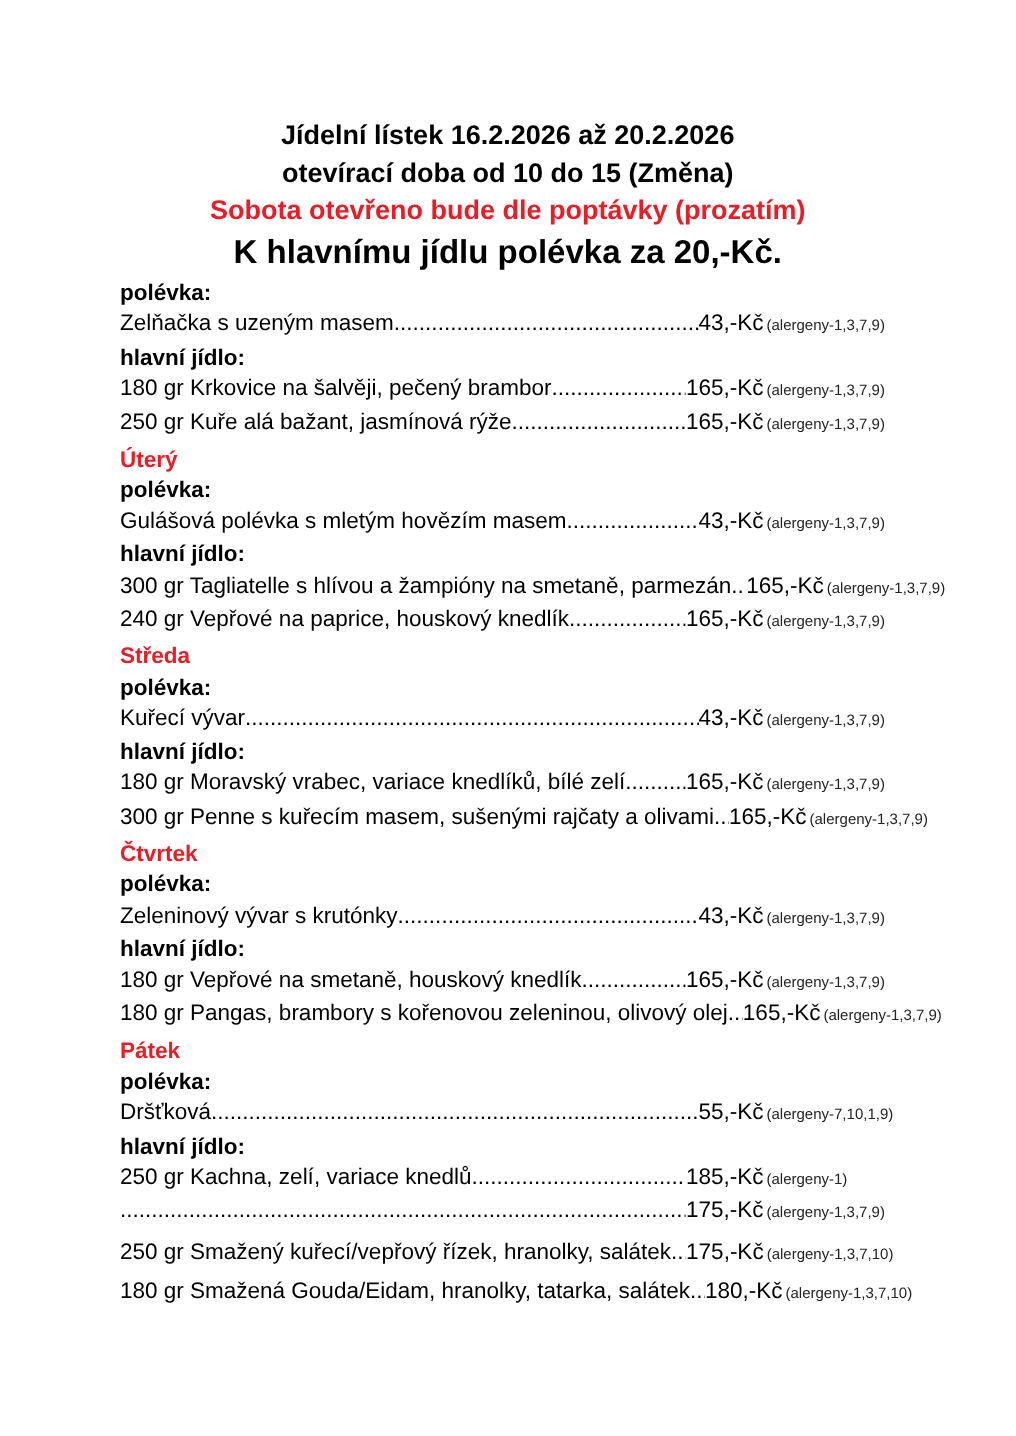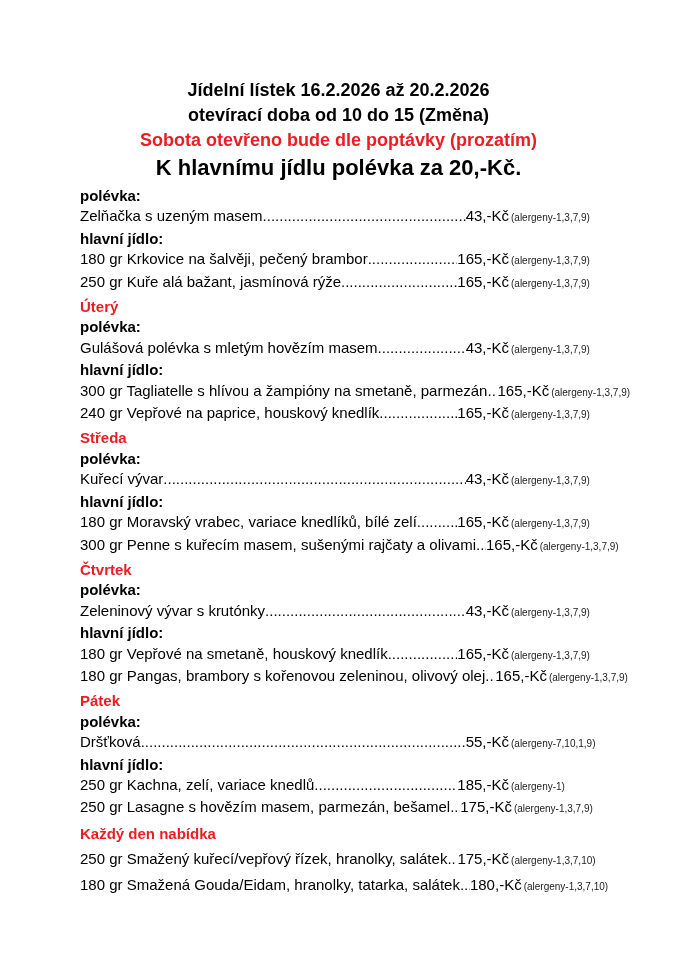--- a/index.html
+++ b/index.html
@@ -222,31 +222,29 @@
     <div class="cat">hlavní jídlo:</div>
     <div>
   <div class="row">
     <span class="dish">250 gr Kachna, zelí, variace knedlů</span>
     <span class="dots"></span>
     <span class="price">185,-Kč</span>
     <span class="allerg">(alergeny-1)</span>
   </div>
 
   <div class="row">
-    <span class="dish">250 gr Lasagne s hovězím masem, parmezán, bešamel</span>
     <span class="dots"></span>
     <span class="price">175,-Kč</span>
     <span class="allerg">(alergeny-1,3,7,9)</span>
   </div>
 </div>
   </section>
 </main>
 
   <section class="offer">
-    <div class="day-title">Každý den nabídka</div>
     <div>
   <div class="row">
     <span class="dish">250 gr Smažený kuřecí/vepřový řízek, hranolky, salátek </span>
     <span class="dots"></span>
     <span class="price">175,-Kč</span>
     <span class="allerg">(alergeny-1,3,7,10)</span>
   </div>
 
   <div class="row">
     <span class="dish">180 gr Smažená Gouda/Eidam, hranolky, tatarka, salátek </span>

